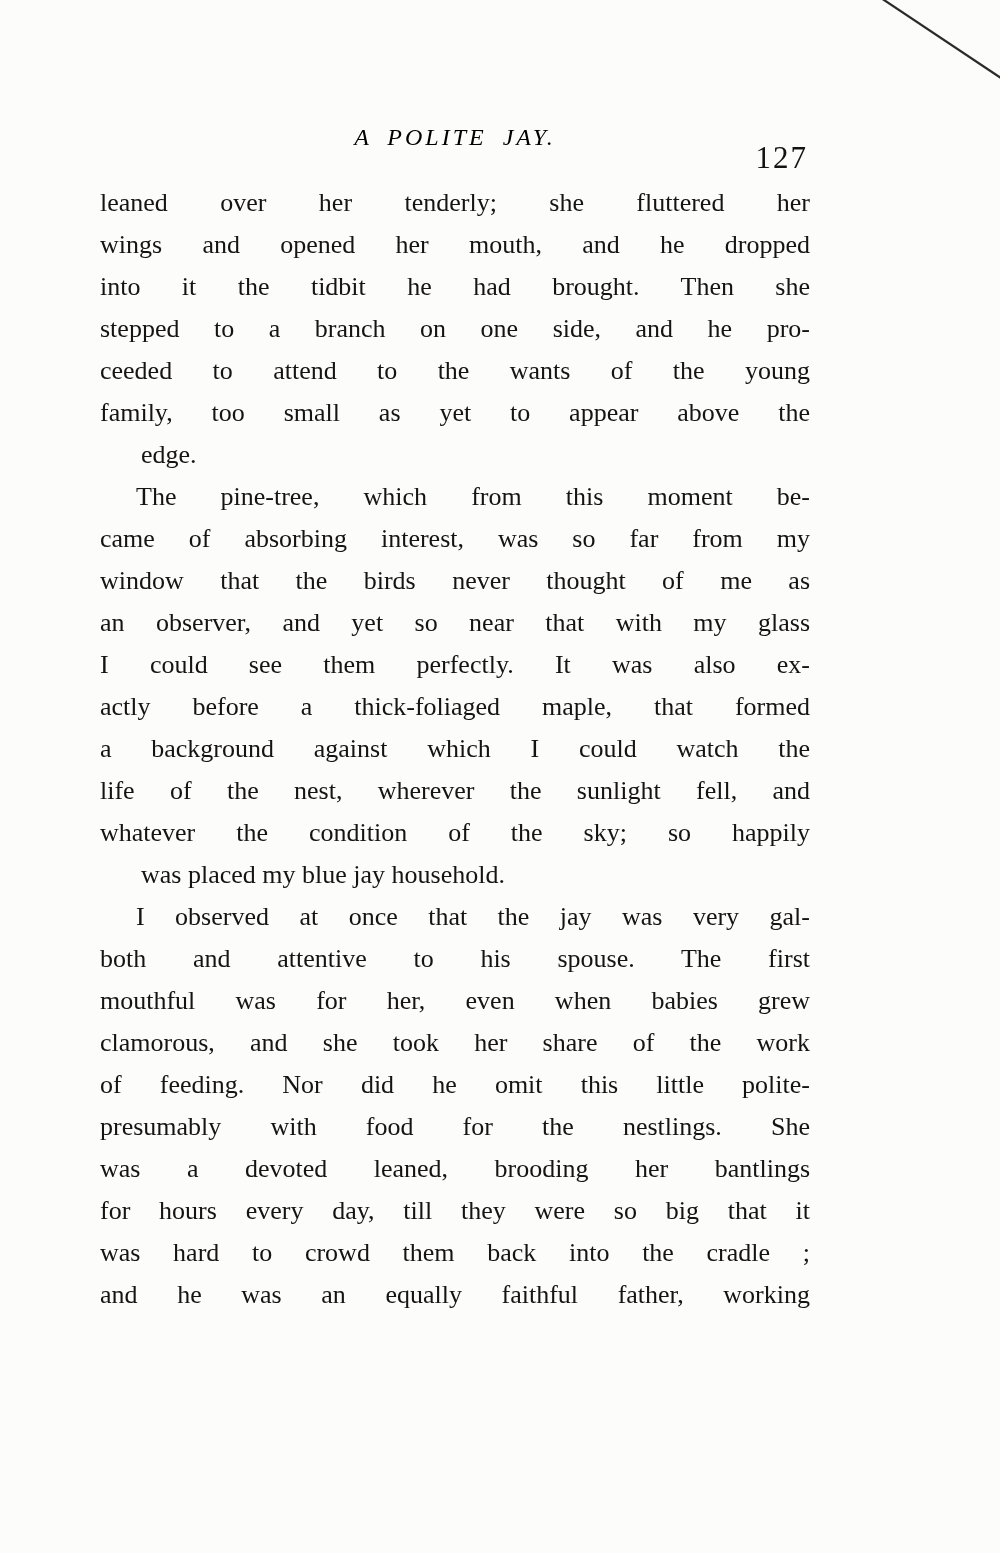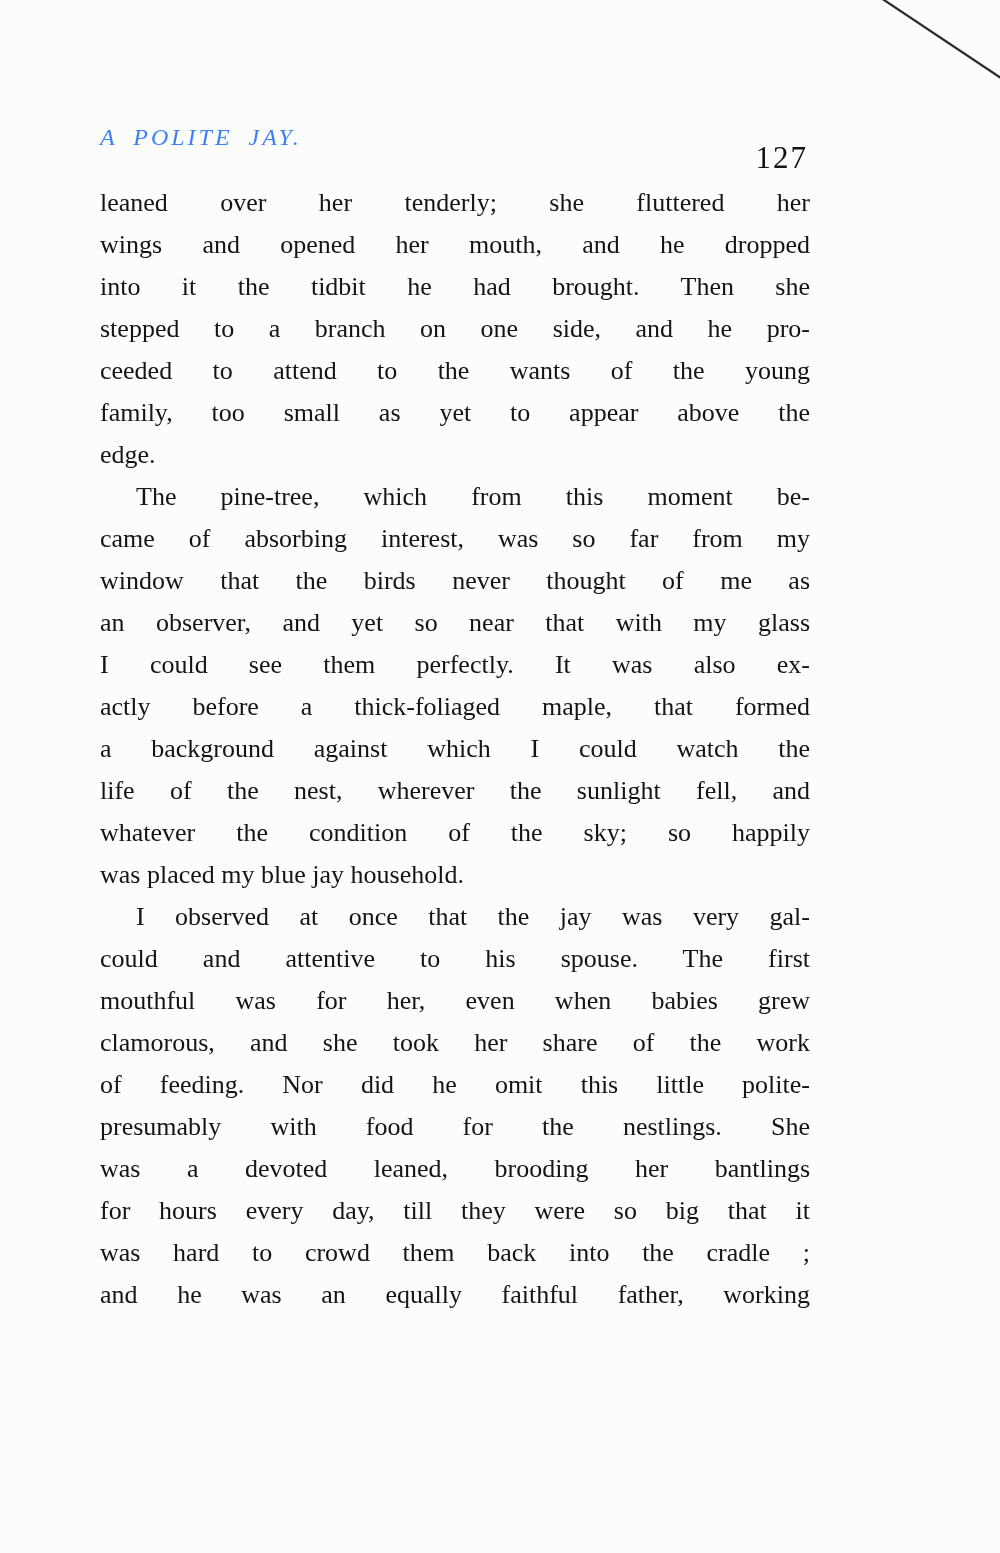--- a/index.html
+++ b/index.html
@@ -29,25 +29,26 @@
     top: 116px;
     left: 100px;
     width: 710px;
     height: 44px;
   }
   .header-title {
     position: absolute;
     left: 0;
     right: 0;
     top: 8px;
+    text-align: center;
     font-style: italic;
     font-size: 24px;
     letter-spacing: 3px;
     word-spacing: 7px;
-    color: #3b82f6;
+    color: #000000;
   }
   .page-number {
     position: absolute;
     right: 2px;
     top: 0;
     font-size: 31px;
     letter-spacing: 2px;
     color: #141312;
     margin-top: 24px;
   }
@@ -63,20 +64,21 @@
   }
   .line {
     font-size: 26px;
     line-height: 42px;
     text-align: justify;
     text-align-last: justify;
     white-space: normal;
   }
   .line.para-end {
     text-align-last: left;
+    margin-left: 41px;
   }
   .line.first-indent {
     text-indent: 36px;
   }
 </style>
 </head>
 <body>
 
 <div class="page">
 
@@ -106,21 +108,21 @@
         <div class="line">an observer, and yet so near that with my glass</div>
         <div class="line">I could see them perfectly. It was also ex-</div>
         <div class="line">actly before a thick-foliaged maple, that formed</div>
         <div class="line">a background against which I could watch the</div>
         <div class="line">life of the nest, wherever the sunlight fell, and</div>
         <div class="line">whatever the condition of the sky; so happily</div>
         <div class="line para-end">was placed my blue jay household.</div>
       </div>
       <div class="paragraph">
         <div class="line first-indent">I observed at once that the jay was very gal-</div>
-        <div class="line">could and attentive to his spouse. The first</div>
+        <div class="line">both and attentive to his spouse. The first</div>
         <div class="line">mouthful was for her, even when babies grew</div>
         <div class="line">clamorous, and she took her share of the work</div>
         <div class="line">of feeding. Nor did he omit this little polite-</div>
         <div class="line">presumably with food for the nestlings. She</div>
         <div class="line">was a devoted leaned, brooding her bantlings</div>
         <div class="line">for hours every day, till they were so big that it</div>
         <div class="line">was hard to crowd them back into the cradle ;</div>
         <div class="line">and he was an equally faithful father, working</div>
       </div>
     </div>

